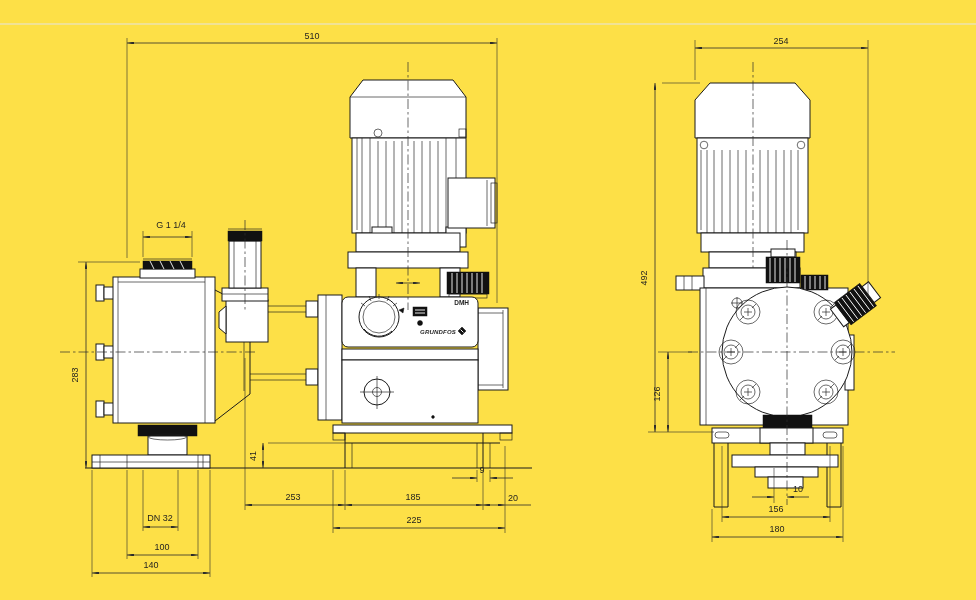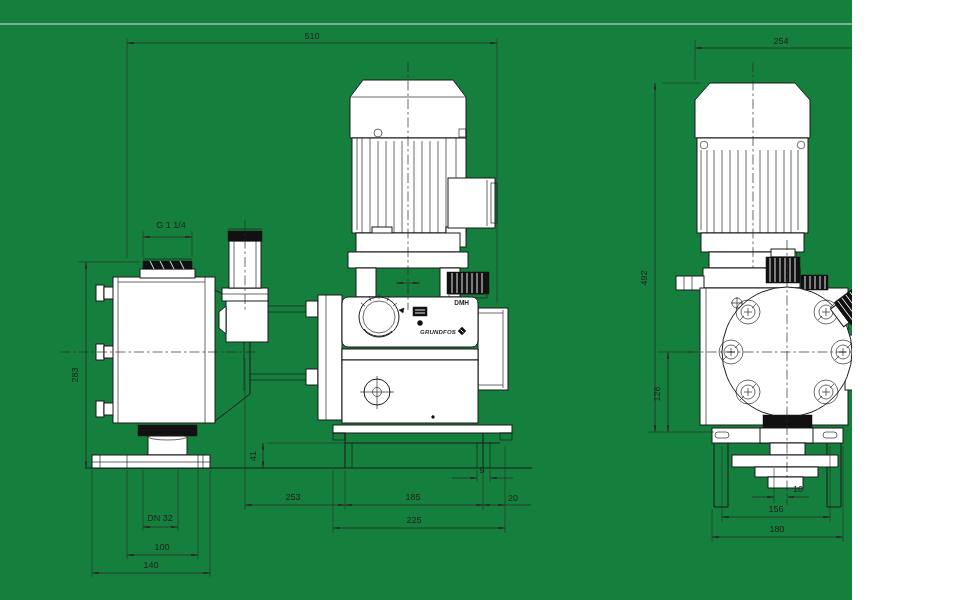--- a/index.html
+++ b/index.html
@@ -1,16 +1,16 @@
 <!DOCTYPE html>
 <html><head>
 <meta charset="utf-8">
 <style>
   html,body{margin:0;padding:0;background:#fff;}
-  .canvas{position:relative;width:852px;height:600px;background:#15803d;overflow:hidden;}
+  .canvas{position:relative;width:976px;height:600px;background:#fde047;overflow:hidden;}
   svg text{font-family:"Liberation Sans", sans-serif;font-size:9px;fill:#1f1f1f;}
   svg text.rot{text-anchor:middle;}
   svg text.mid{text-anchor:middle;}
   svg text.small{font-size:6.5px;font-weight:bold;}
   svg text.brand{font-size:6px;font-weight:bold;font-style:italic;letter-spacing:.2px;}
   .ln{stroke:#1a1a1a;stroke-width:1;fill:none;}
   .lnw{stroke:#1a1a1a;stroke-width:1;fill:#ffffff;}
   .lnt{stroke:#1a1a1a;stroke-width:.65;fill:none;}
   .fillb{fill:#111;stroke:#111;stroke-width:.5;}
   .wht{stroke:#fff;stroke-width:.9;}

